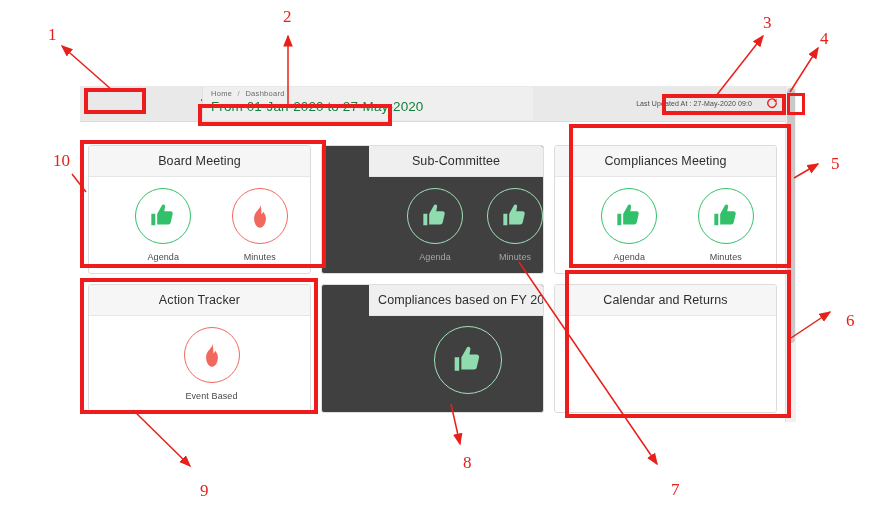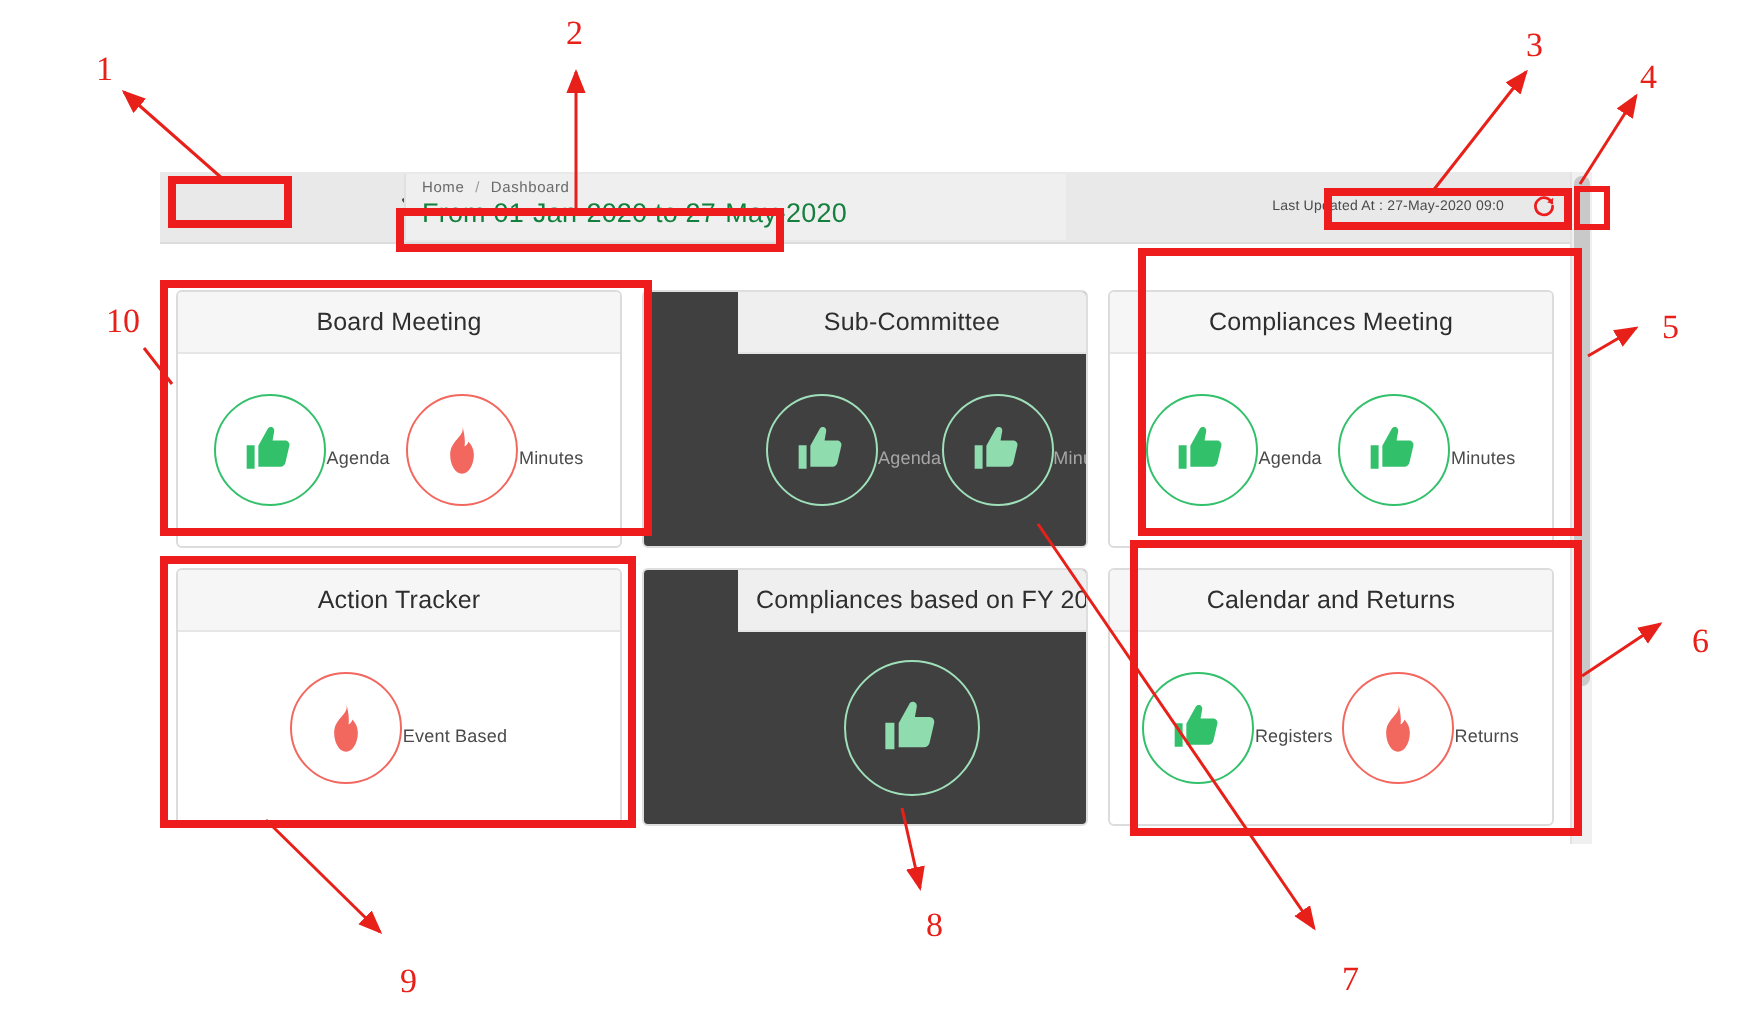--- a/index.html
+++ b/index.html
@@ -178,23 +178,24 @@
     display: flex;
     align-items: center;
     justify-content: space-around;
     padding: 0 14px;
     box-sizing: border-box;
   }
   .card.compliance .card-body { justify-content: center; }
 
   .tile {
     display: flex;
-    flex-direction: row;
-    align-items: center;
-    cursor: pointer;
+    flex-direction: column;
+    align-items: center;
+    cursor: pointer;
+    margin-left: 24px;
   }
   .circle {
     width: 56px;
     height: 56px;
     border-radius: 50%;
     border: 1.6px solid #33c06b;
     display: flex;
     align-items: center;
     justify-content: center;
     box-sizing: border-box;
@@ -408,39 +409,20 @@
               </div>
               <span class="tile-label"></span>
             </div>
           </div>
         </div>
 
         <div class="card">
           <div class="card-head">
             <span class="card-title">Calendar and Returns</span>
           </div>
-          <div class="card-body">
-            <div class="tile">
-              <div class="circle green">
-                <svg width="28" height="28" viewBox="0 0 24 24">
-                  <path d="M2 10h3.4v10H2z" fill="#33c06b"></path>
-                  <path d="M7 10.2l4.1-7.4c.3-.6 1.2-.9 1.9-.5.6.3.9 1 .8 1.7l-.7 3.9h5.4c1.2 0 2.1 1.1 1.8 2.3l-1.7 7.3c-.2 1-1.1 1.7-2.1 1.7H7z" fill="#33c06b"></path>
-                </svg>
-              </div>
-              <span class="tile-label">Registers</span>
-            </div>
-            <div class="tile">
-              <div class="circle red">
-                <svg width="26" height="28" viewBox="0 0 24 26">
-                  <path d="M12 1c1.2 3.4-.8 5.2-2.3 7-1.7 2-3.2 3.9-3.2 7.2C6.5 20 8.9 24 12 24s5.5-4 5.5-8.8c0-2.7-1.1-4.5-2.5-6.2-.3 1.1-1 1.9-1.8 2.3.5-3.2-.4-7.2-1.2-10.3z" fill="#f2685f"></path>
-                </svg>
-              </div>
-              <span class="tile-label">Returns</span>
-            </div>
-          </div>
         </div>
       </div>
     </div>
 
     <div class="scrollbar">
       <div class="scroll-thumb"></div>
     </div>
   </div>
 
   <div class="anno-box" style="left:84px; top:88px; width:62px; height:26px;"></div>

